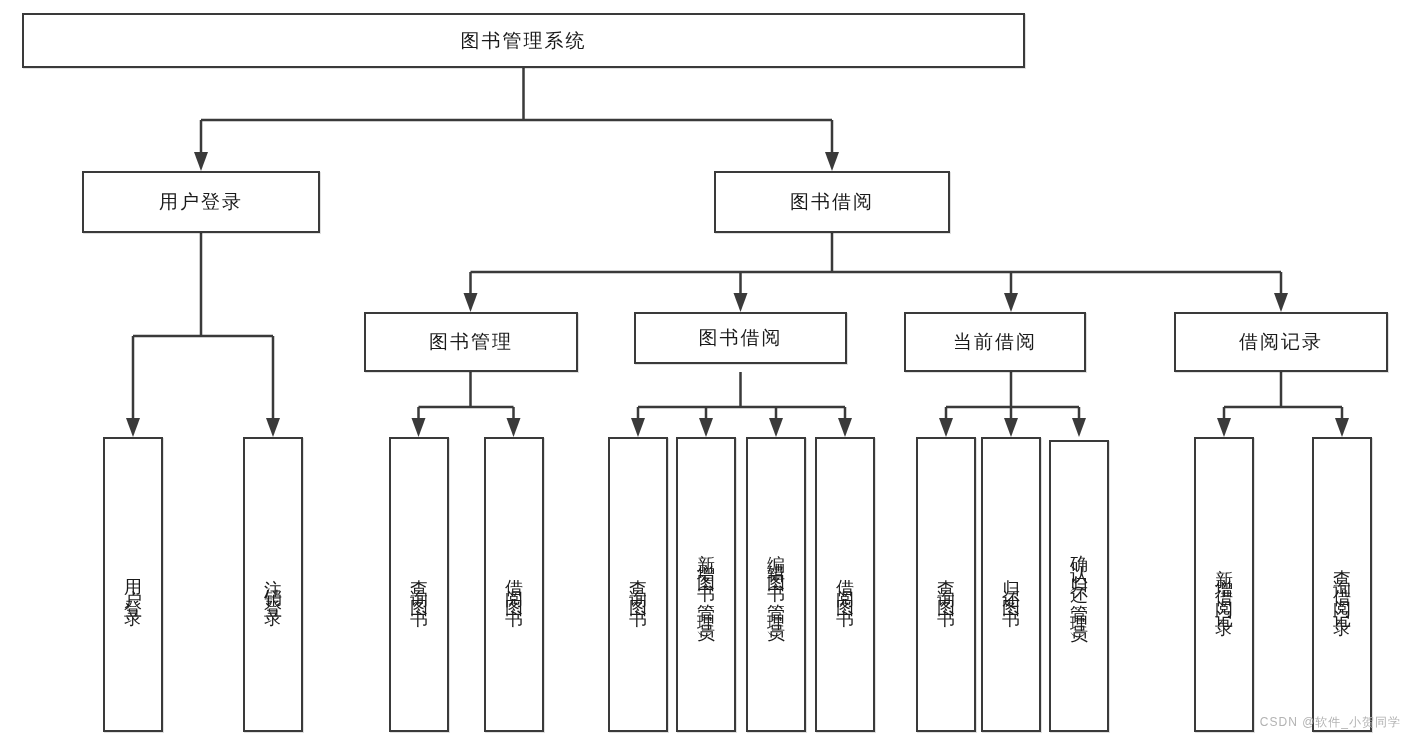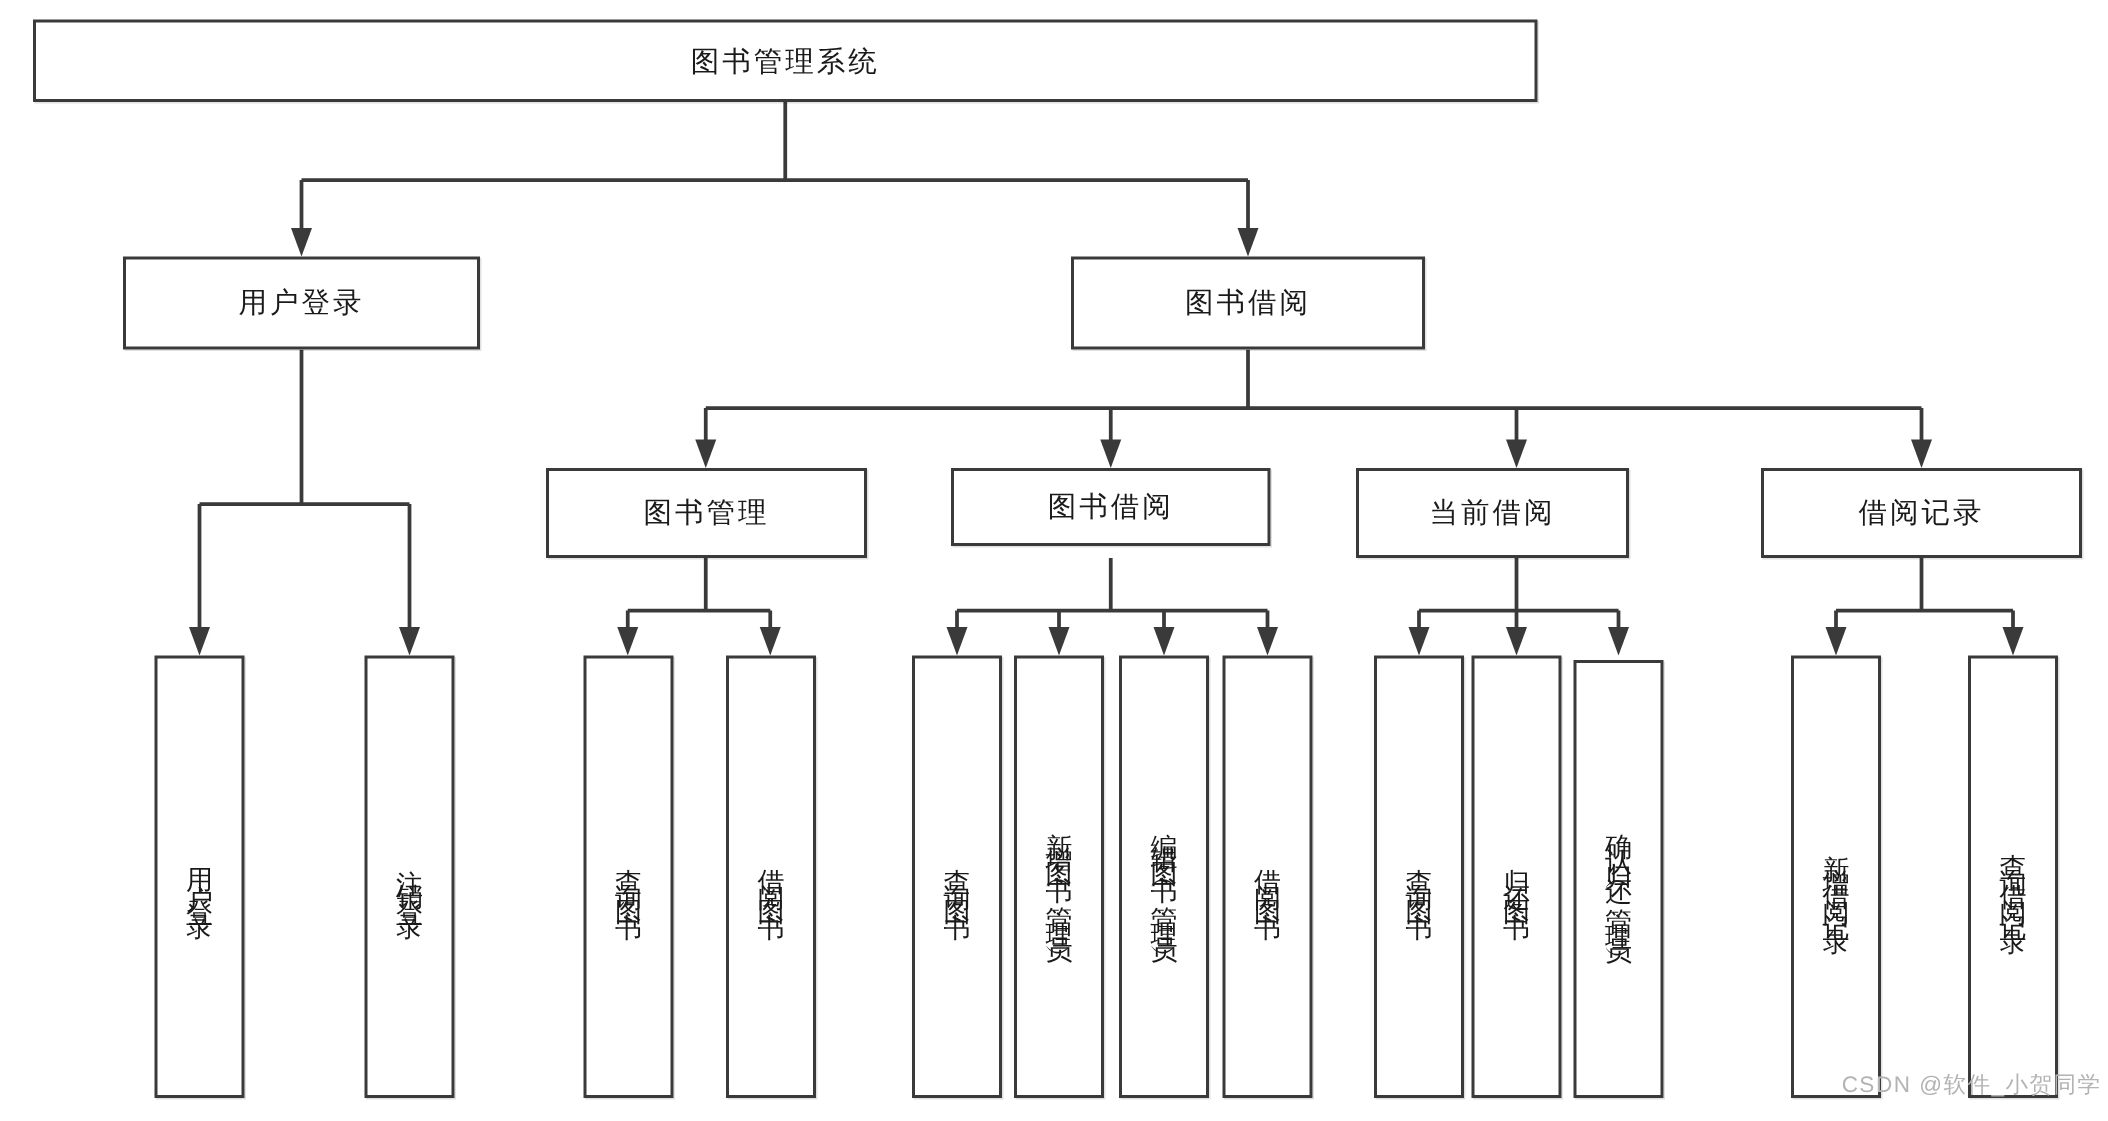--- a/index.html
+++ b/index.html
@@ -48,21 +48,21 @@
     writing-mode: vertical-rl;
     font-size: 18px;
     letter-spacing: 10px;
     line-height: 1;
     white-space: nowrap;
   }
   .watermark {
     position: absolute;
     top: 714px;
     right: 4px;
-    font-size: 15px;
+    font-size: 12px;
     color: #b3b3b3;
     letter-spacing: 1px;
     z-index: 5;
   }
 </style>
 </head>
 <body>
 
 <div class="canvas">
 

